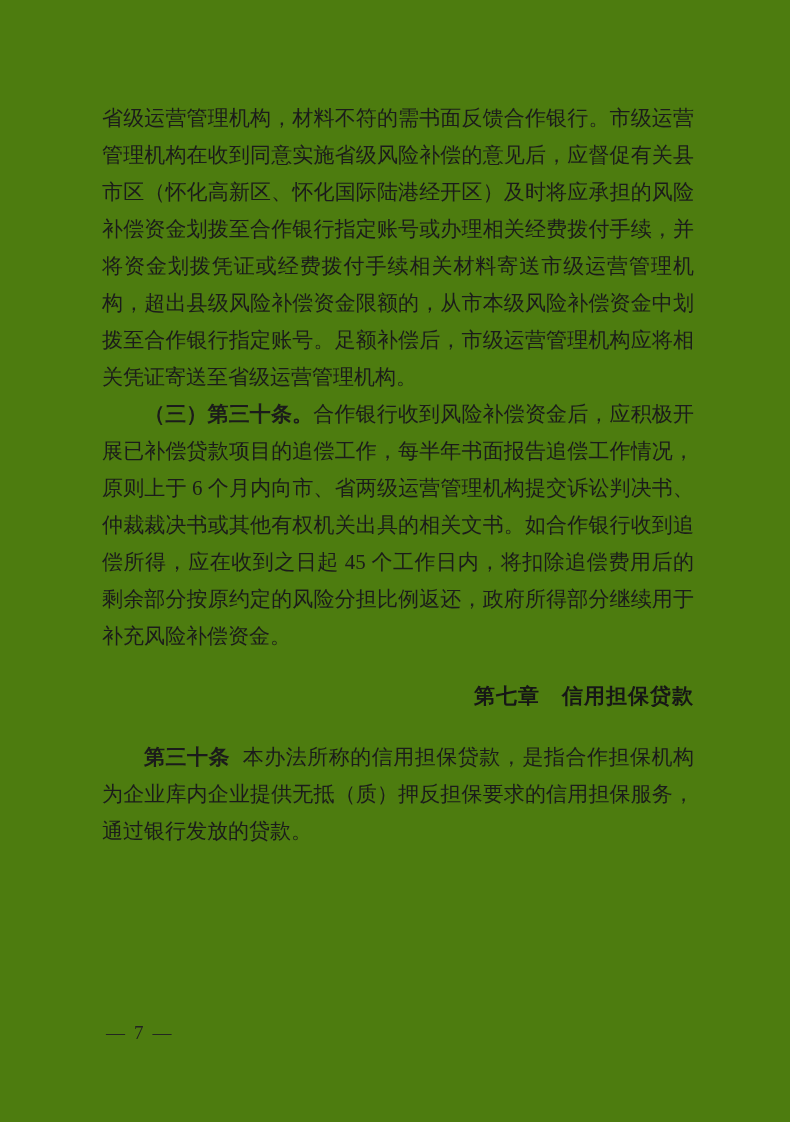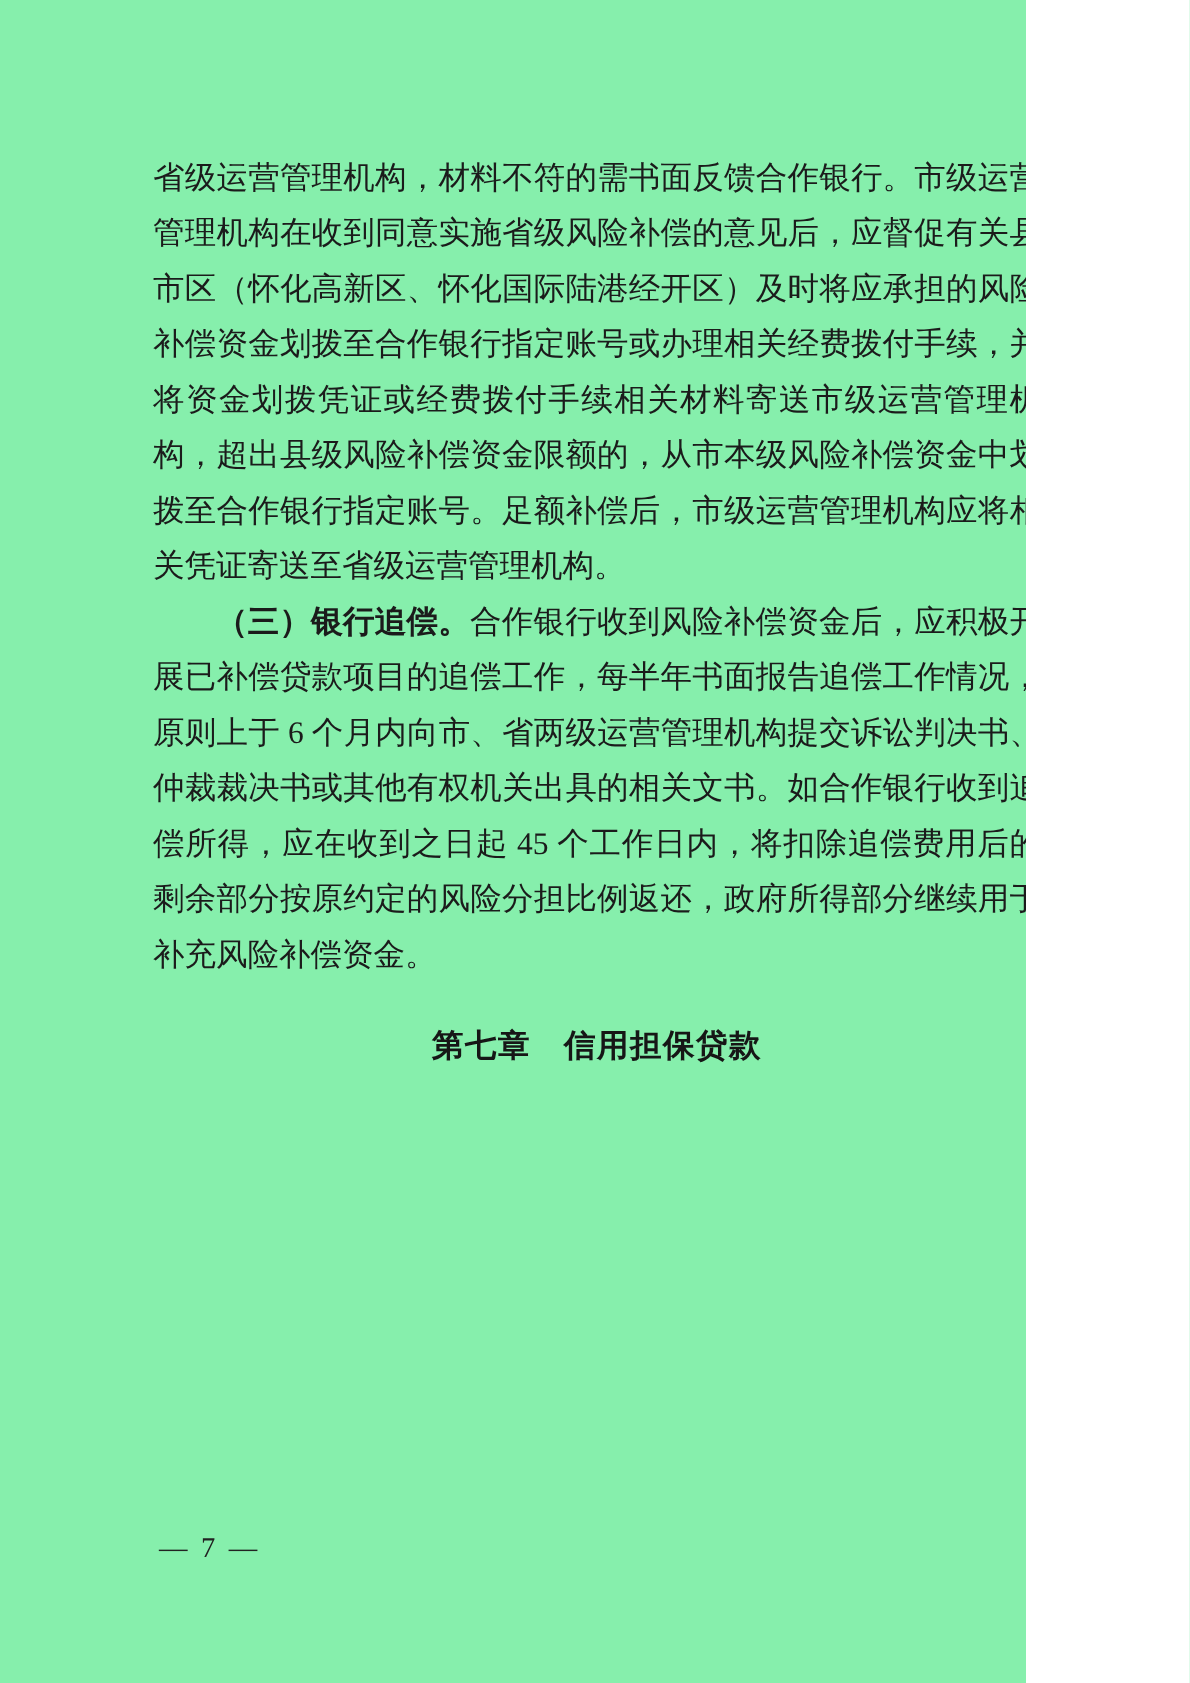--- a/index.html
+++ b/index.html
@@ -2,23 +2,23 @@
 <html><head>
 <meta charset="utf-8">
 <style>
   html, body {
     margin: 0;
     padding: 0;
     background: #ffffff;
   }
   .page {
     position: relative;
-    width: 684px;
+    width: 790px;
     height: 1122px;
-    background: #86efac;
+    background: #4d7c0f;
     overflow: hidden;
     font-family: "Liberation Serif", "DejaVu Serif", serif;
     color: #1b1b1b;
   }
   .content {
     position: absolute;
     left: 102px;
     top: 100px;
     width: 592px;
   }
@@ -34,25 +34,25 @@
     text-indent: 0;
   }
   .lead {
     font-weight: 700;
   }
   .article .lead {
     margin-right: 0.6em;
   }
   .chapter {
     margin: 26px 0 24px 0;
-    font-family: Liberation Sans, sans-serif;
+    font-family: Liberation Mono, monospace;
     font-size: 21px;
     font-weight: 700;
     line-height: 34px;
-    text-align: center;
+    text-align: right;
     letter-spacing: 1px;
     color: #161616;
   }
   .footer {
     position: absolute;
     left: 106px;
     top: 1022px;
     font-size: 19px;
     line-height: 22px;
     color: #222222;
@@ -66,25 +66,28 @@
 <body>
 
 <div class="page">
   <div class="content">
 
     <p class="para continuation">
       <span>省级运营管理机构，材料不符的需书面反馈合作银行。市级运营管理机构在收到同意实施省级风险补偿的意见后，应督促有关县市区（怀化高新区、怀化国际陆港经开区）及时将应承担的风险补偿资金划拨至合作银行指定账号或办理相关经费拨付手续，并将资金划拨凭证或经费拨付手续相关材料寄送市级运营管理机构，超出县级风险补偿资金限额的，从市本级风险补偿资金中划拨至合作银行指定账号。足额补偿后，市级运营管理机构应将相关凭证寄送至省级运营管理机构。</span>
     </p>
 
     <p class="para">
-      <span class="lead">（三）银行追偿。</span><span>合作银行收到风险补偿资金后，应积极开展已补偿贷款项目的追偿工作，每半年书面报告追偿工作情况，原则上于 6 个月内向市、省两级运营管理机构提交诉讼判决书、仲裁裁决书或其他有权机关出具的相关文书。如合作银行收到追偿所得，应在收到之日起 45 个工作日内，将扣除追偿费用后的剩余部分按原约定的风险分担比例返还，政府所得部分继续用于补充风险补偿资金。</span>
+      <span class="lead">（三）第三十条。</span><span>合作银行收到风险补偿资金后，应积极开展已补偿贷款项目的追偿工作，每半年书面报告追偿工作情况，原则上于 6 个月内向市、省两级运营管理机构提交诉讼判决书、仲裁裁决书或其他有权机关出具的相关文书。如合作银行收到追偿所得，应在收到之日起 45 个工作日内，将扣除追偿费用后的剩余部分按原约定的风险分担比例返还，政府所得部分继续用于补充风险补偿资金。</span>
     </p>
 
     <h2 class="chapter">第七章　信用担保贷款</h2>
 
+    <p class="para article">
+      <span class="lead">第三十条</span><span>本办法所称的信用担保贷款，是指合作担保机构为企业库内企业提供无抵（质）押反担保要求的信用担保服务，通过银行发放的贷款。</span>
+    </p>
 
 
 
   </div>
 
   <div class="footer">
     <span>—</span>
     <span>7</span>
     <span>—</span>
   </div>

